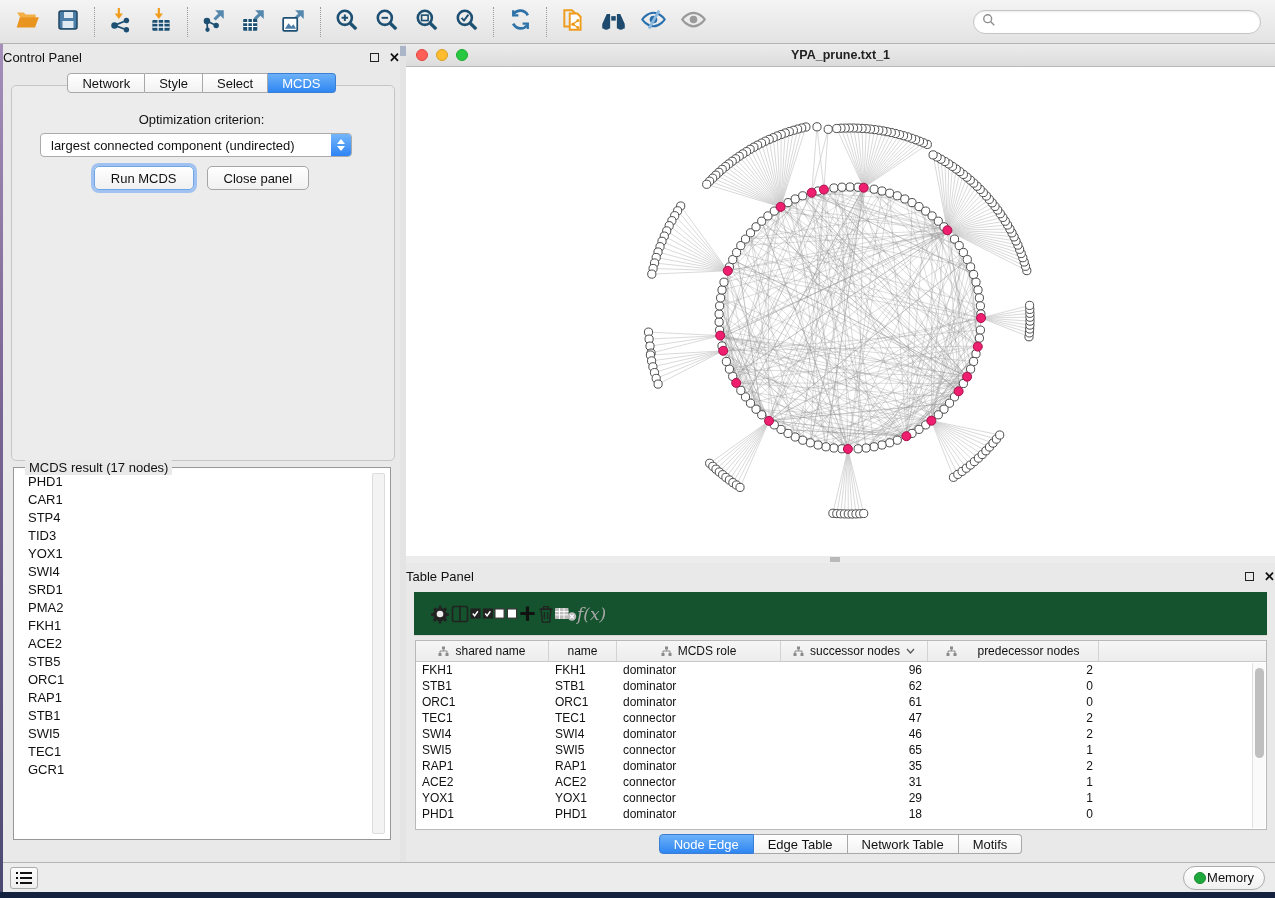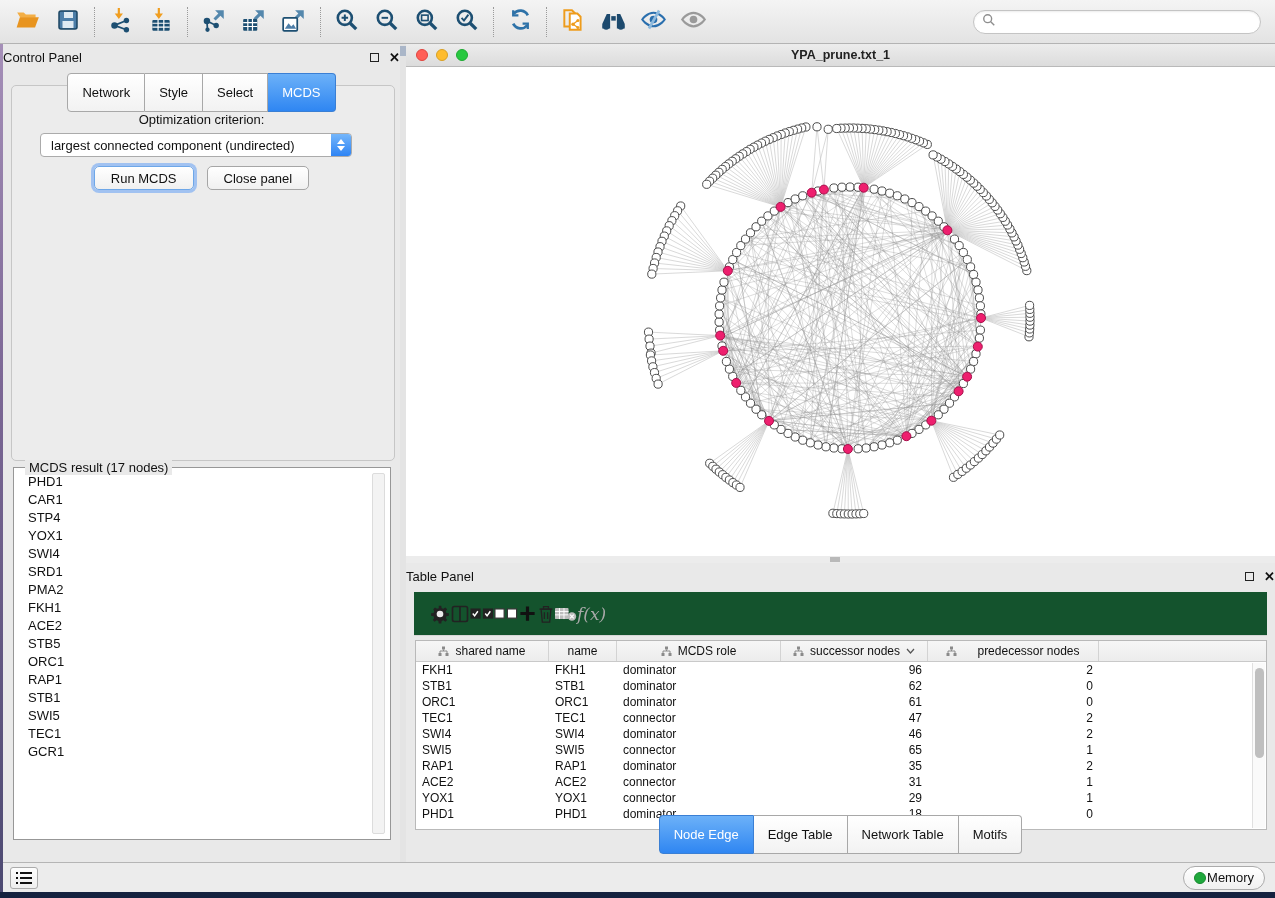--- a/index.html
+++ b/index.html
@@ -24,21 +24,21 @@
 
   
   .cpanel { position:absolute; left:3px; top:44px; width:397px; height:818px; background:#e9e9e9; }
   .panel-titlebar { height:26px; display:flex; align-items:center; padding:0 0; }
   .panel-title { font-size:13px; color:#111; }
   .panel-wbtns { margin-left:auto; display:flex; gap:10px; align-items:center; }
   .wbtn-float { width:9px; height:9px; border:1.5px solid #222; }
   .wbtn-close { font-size:13px; font-weight:bold; color:#111; line-height:9px; }
   .cp-tabs { position:absolute; left:0; top:29px; width:100%; display:flex; justify-content:center; z-index:5; }
   .seg { display:flex; }
-  .seg .seg-btn { height:39px; padding:0 14px; font-size:13px; background:linear-gradient(#ffffff,#f2f2f2);
+  .seg .seg-btn { height:20px; padding:0 14px; font-size:13px; background:linear-gradient(#ffffff,#f2f2f2);
     border:1px solid #a8a8a8; border-left:none; display:flex; align-items:center; color:#111; }
   .seg .seg-btn:first-child { border-left:1px solid #a8a8a8; border-radius:4px 0 0 4px; }
   .seg .seg-btn:last-child { border-radius:0 4px 4px 0; }
   .seg .seg-btn.active { background:linear-gradient(#6cb1f8,#2f86f2); color:#fff; border-color:#3a7fd4; }
   .cp-box { position:absolute; left:8px; top:41px; width:384px; height:376px; background:#ececec;
     border:1px solid #c6c6c6; border-radius:5px; }
   .opt-label { position:absolute; left:0; top:68px; width:100%; text-align:center; font-size:13px; color:#111; }
   .cp-select { position:absolute; left:37px; top:89px; width:312px; height:24px; background:#fff;
     border:1px solid #ababab; border-radius:4px; display:flex; align-items:center; font-size:13px;
     padding-left:10px; color:#111; }
@@ -288,20 +288,21 @@
     <div class="cp-buttons">
       <div class="btn focused">Run MCDS</div>
       <div class="btn">Close panel</div>
     </div>
     <div class="mcds-fieldset">
       <div class="mcds-legend">MCDS result (17 nodes)</div>
       <div class="mcds-list" id="mcds-list">
           <div class="mcds-item">PHD1</div>
           <div class="mcds-item">CAR1</div>
           <div class="mcds-item">STP4</div>
+          <div class="mcds-item">TID3</div>
           <div class="mcds-item">YOX1</div>
           <div class="mcds-item">SWI4</div>
           <div class="mcds-item">SRD1</div>
           <div class="mcds-item">PMA2</div>
           <div class="mcds-item">FKH1</div>
           <div class="mcds-item">ACE2</div>
           <div class="mcds-item">STB5</div>
           <div class="mcds-item">ORC1</div>
           <div class="mcds-item">RAP1</div>
           <div class="mcds-item">STB1</div>

